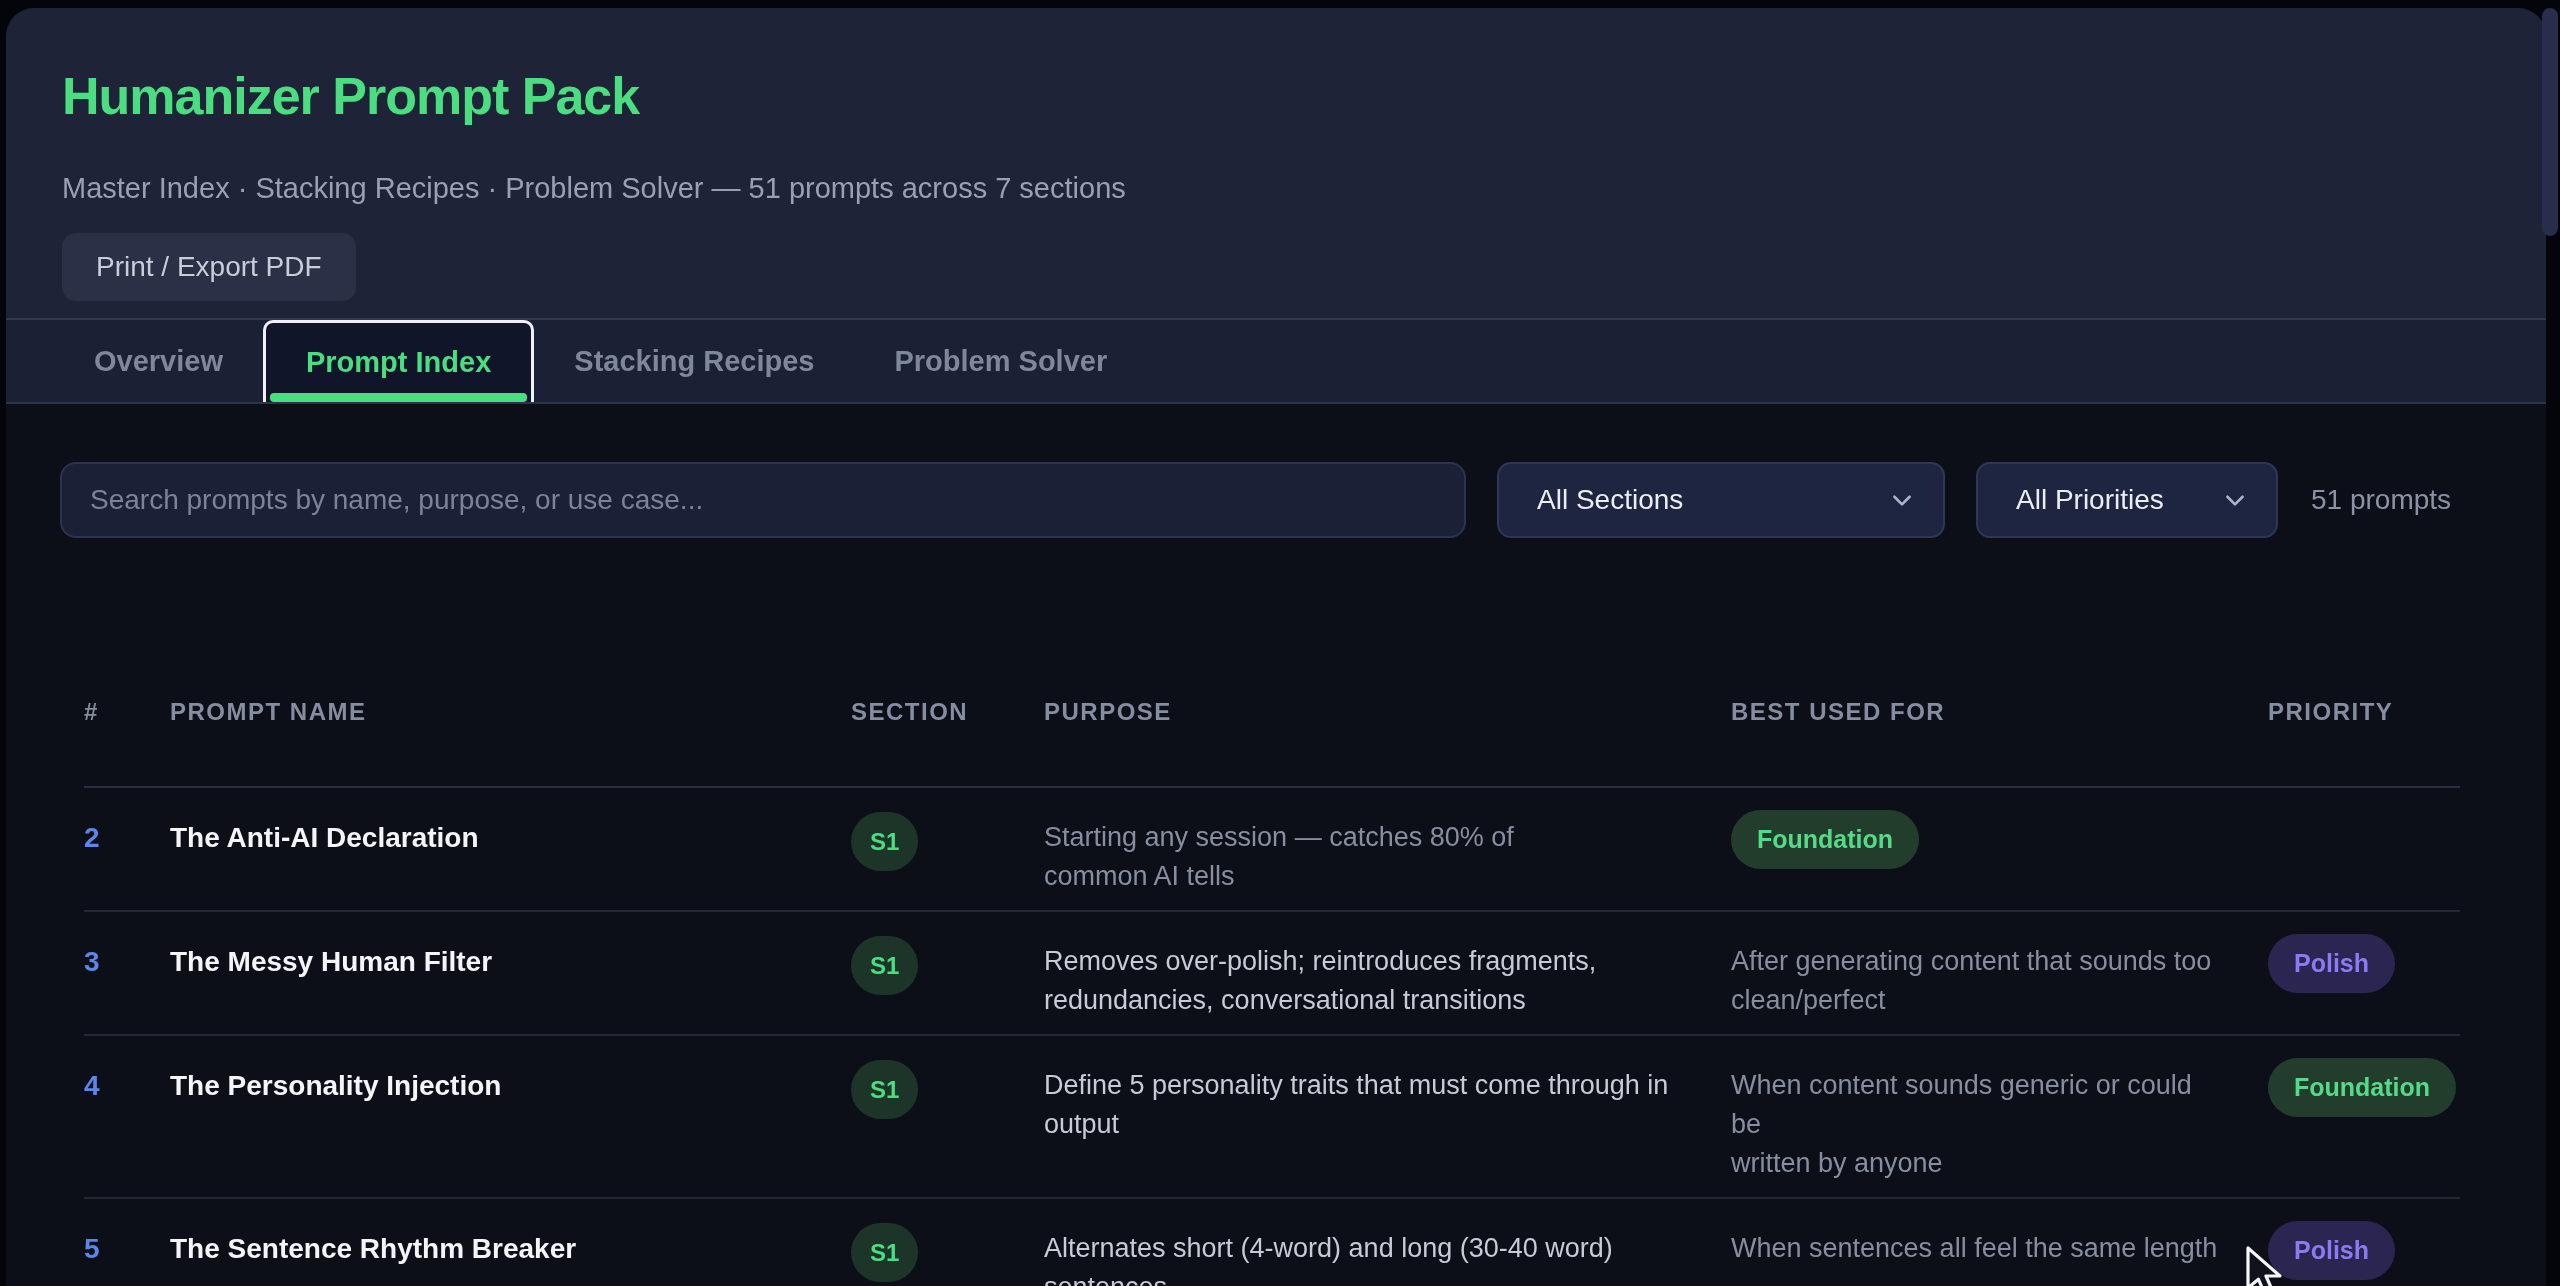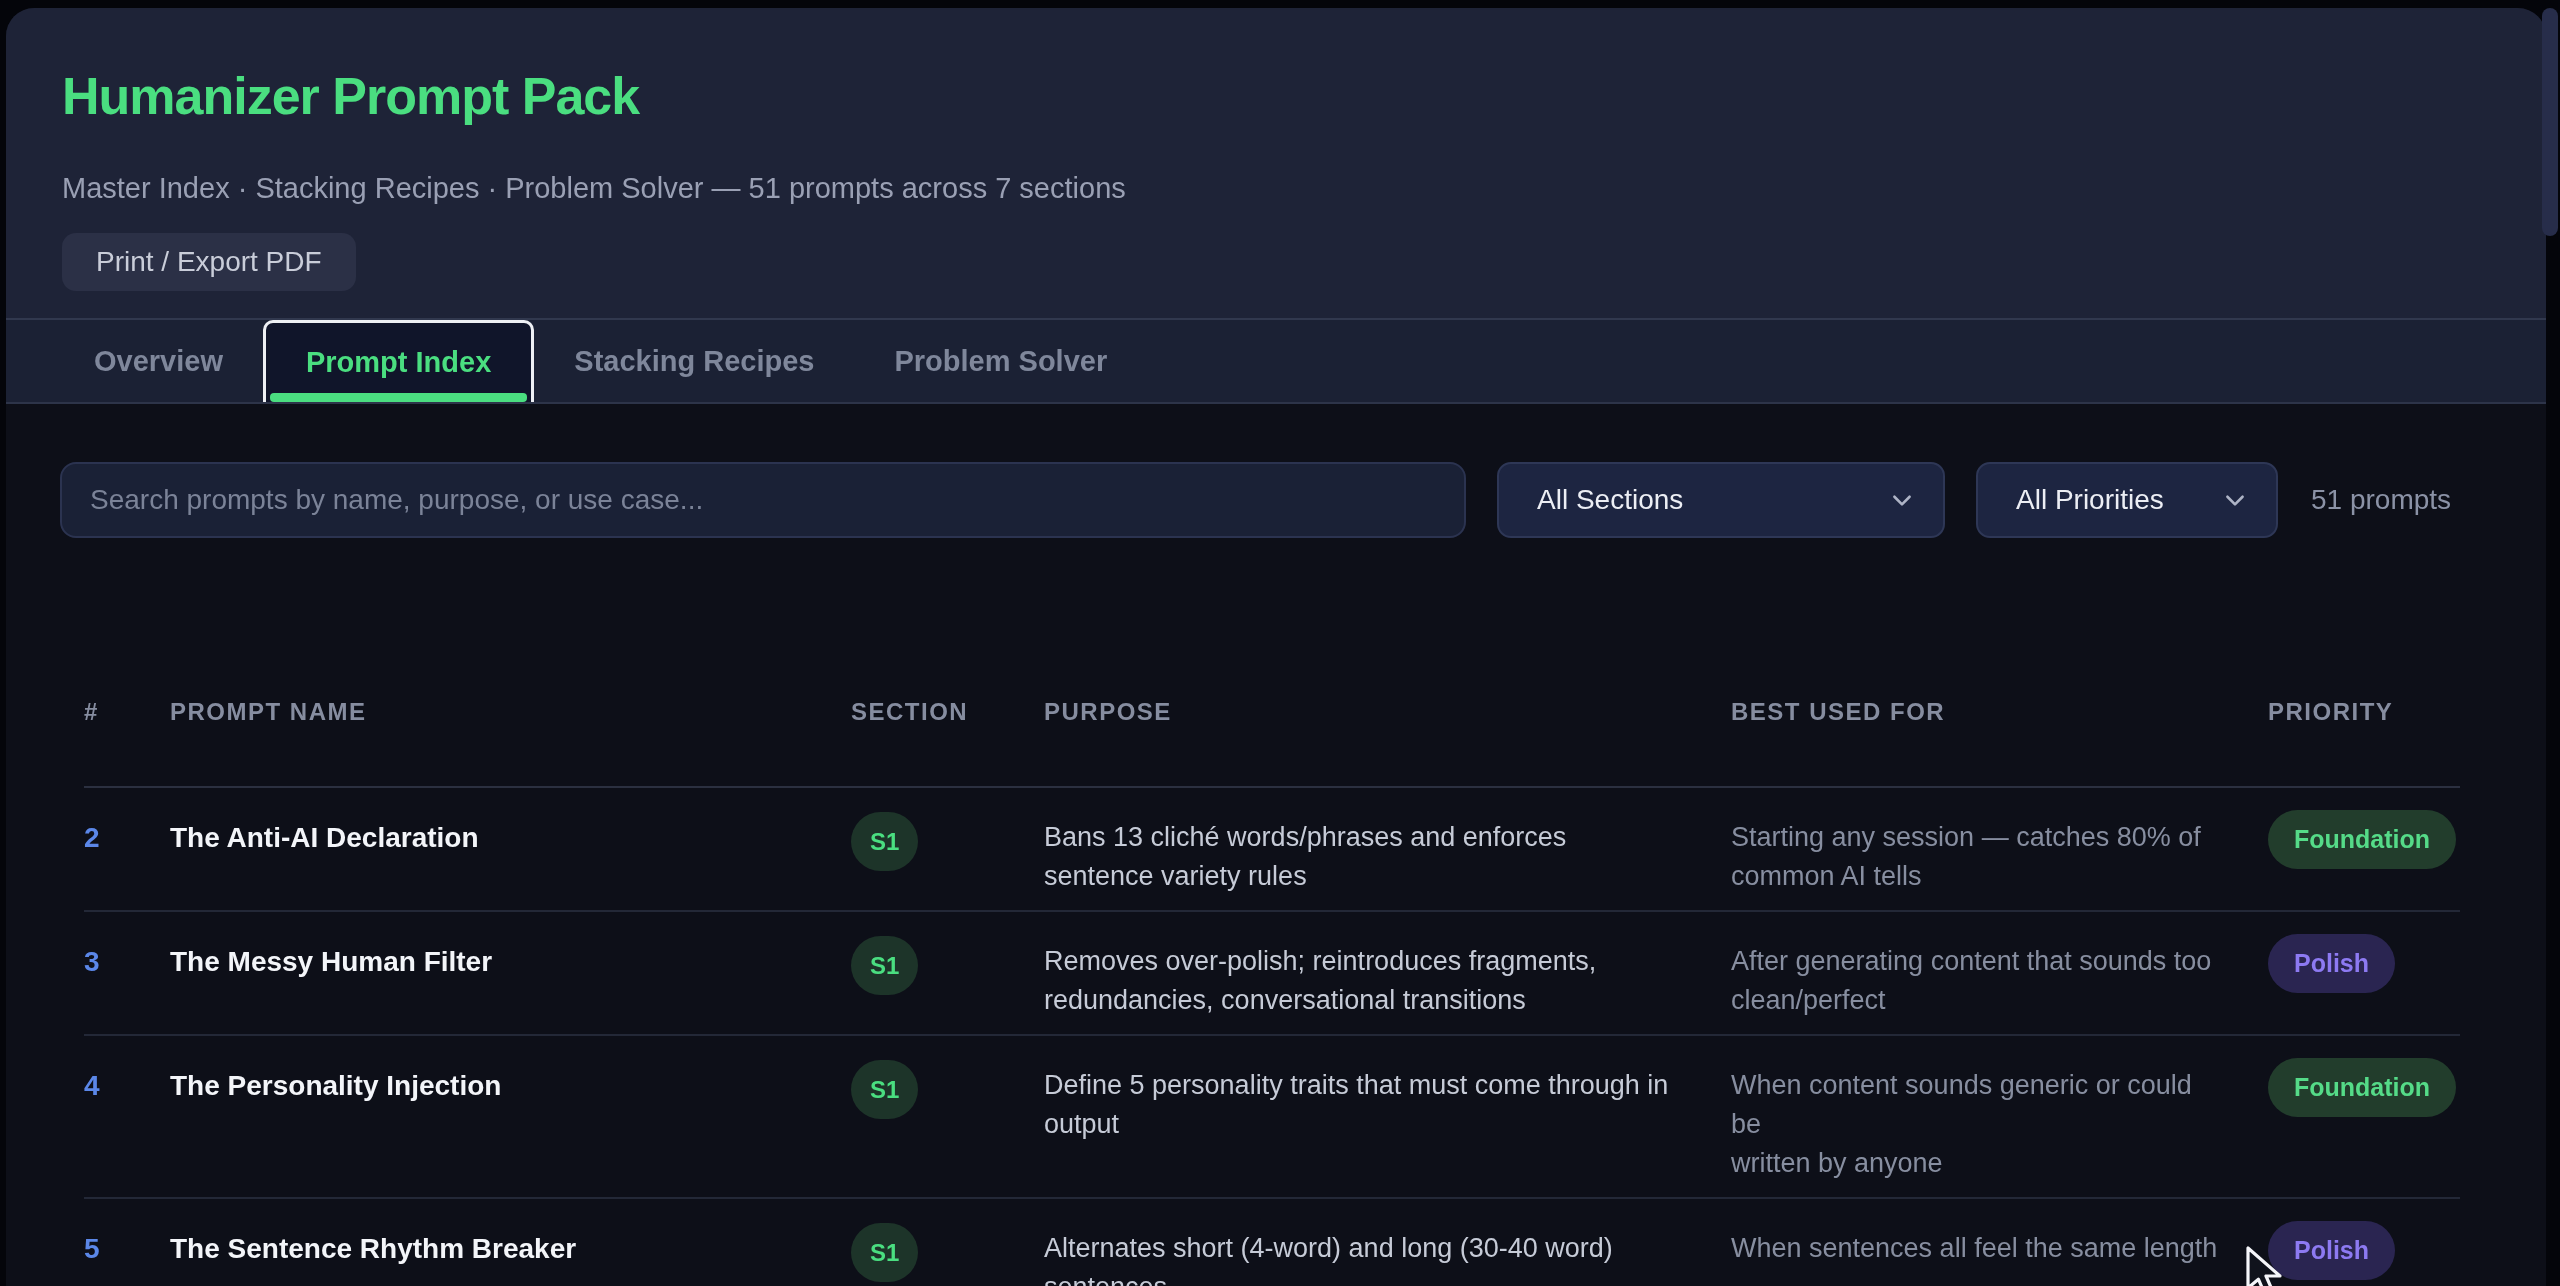--- a/index.html
+++ b/index.html
@@ -6,21 +6,21 @@
   html,body { width:2560px; height:1286px; overflow:hidden; background:#04050a;
               font-family:"Liberation Sans","DejaVu Sans",sans-serif; }
 
   .window { position:absolute; left:6px; top:8px; width:2540px; height:1278px;
             border-radius:28px 28px 0 0; overflow:hidden; background:#0d0f18; }
 
   
   .header { background:#1e2337; height:310px; padding:58px 0 0 56px; }
   .title { font-size:52px; font-weight:800; letter-spacing:-1px; color:#4ade80; }
   .subtitle { margin-top:46px; font-size:29px; color:#9aa0b4; }
-  .print-btn { margin-top:28px; height:58px; padding:0 34px; border:none; cursor:pointer;
+  .print-btn { margin-top:28px; height:68px; padding:0 34px; border:none; cursor:pointer;
                border-radius:14px; background:#2b3046; color:#c9cdd9; font-size:28px;
                font-family:inherit; }
 
   
   .tabstrip { height:86px; background:#1b2134; display:flex; align-items:stretch;
               padding-left:48px; border-top:2px solid rgba(130,140,170,.22);
               border-bottom:2px solid rgba(130,140,170,.18); }
   .tab { display:flex; align-items:center; padding:0 40px; font-size:29px; font-weight:600;
          color:#7f879b; cursor:pointer; position:relative; }
   .tab.active { background:#10152a; color:#4ade80; border:3px solid #eef0f4; border-bottom:none;
@@ -121,22 +121,20 @@
         <div class="th">BEST USED FOR</div>
         <div class="th">PRIORITY</div>
       </div>
       <div id="tbody">
   <div class="grid trow">
     <div class="cell num">2</div>
     <div class="cell name">The Anti-AI Declaration</div>
     <div class="cell">
       <span class="badge-section">S1</span>
     </div>
-    <div class="cell purpose">Bans 13 cliché words/phrases and enforces
-sentence variety rules</div>
     <div class="cell best">Starting any session — catches 80% of
 common AI tells</div>
     <div class="cell">
       <span class="badge-priority foundation">Foundation</span>
     </div>
   </div>
 
   <div class="grid trow">
     <div class="cell num">3</div>
     <div class="cell name">The Messy Human Filter</div>

